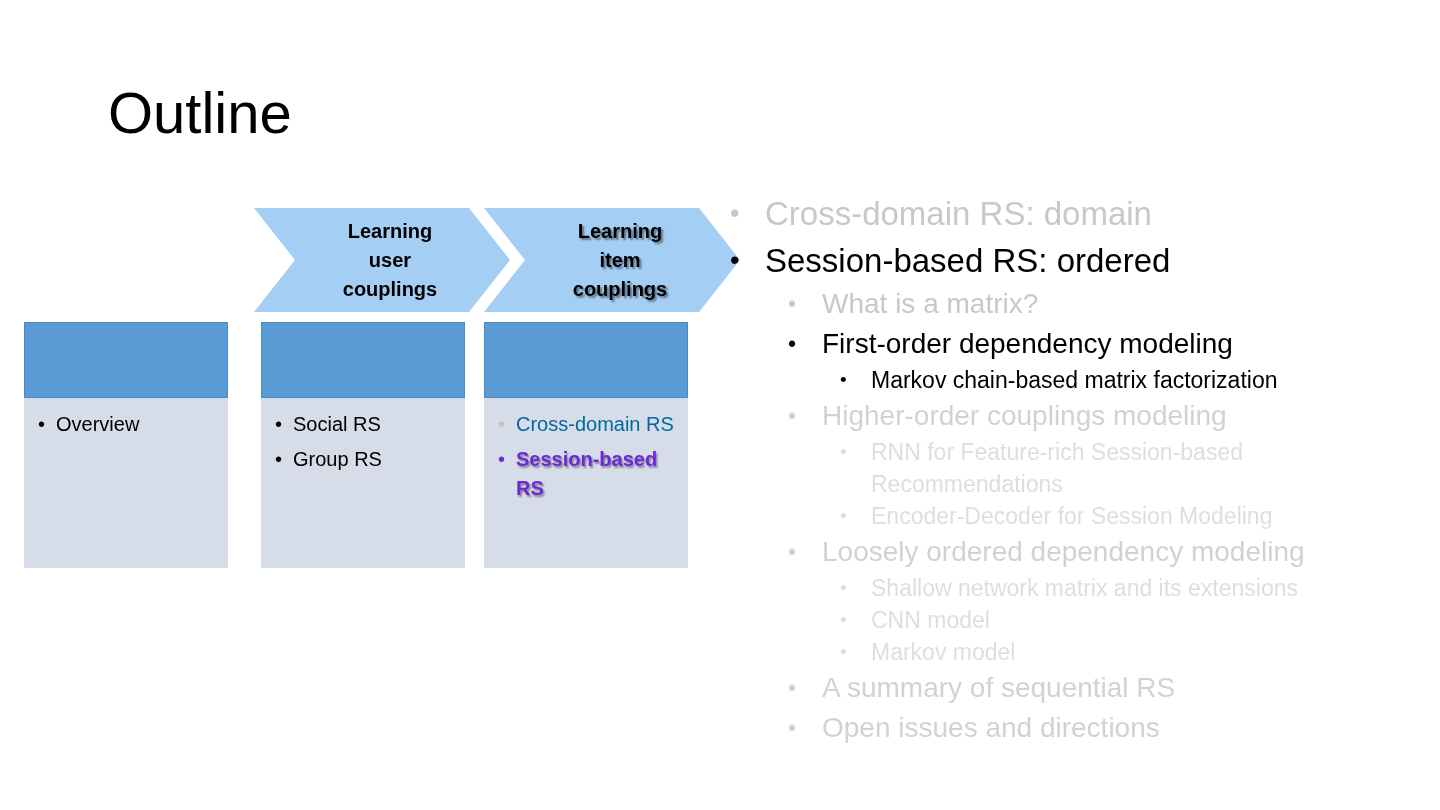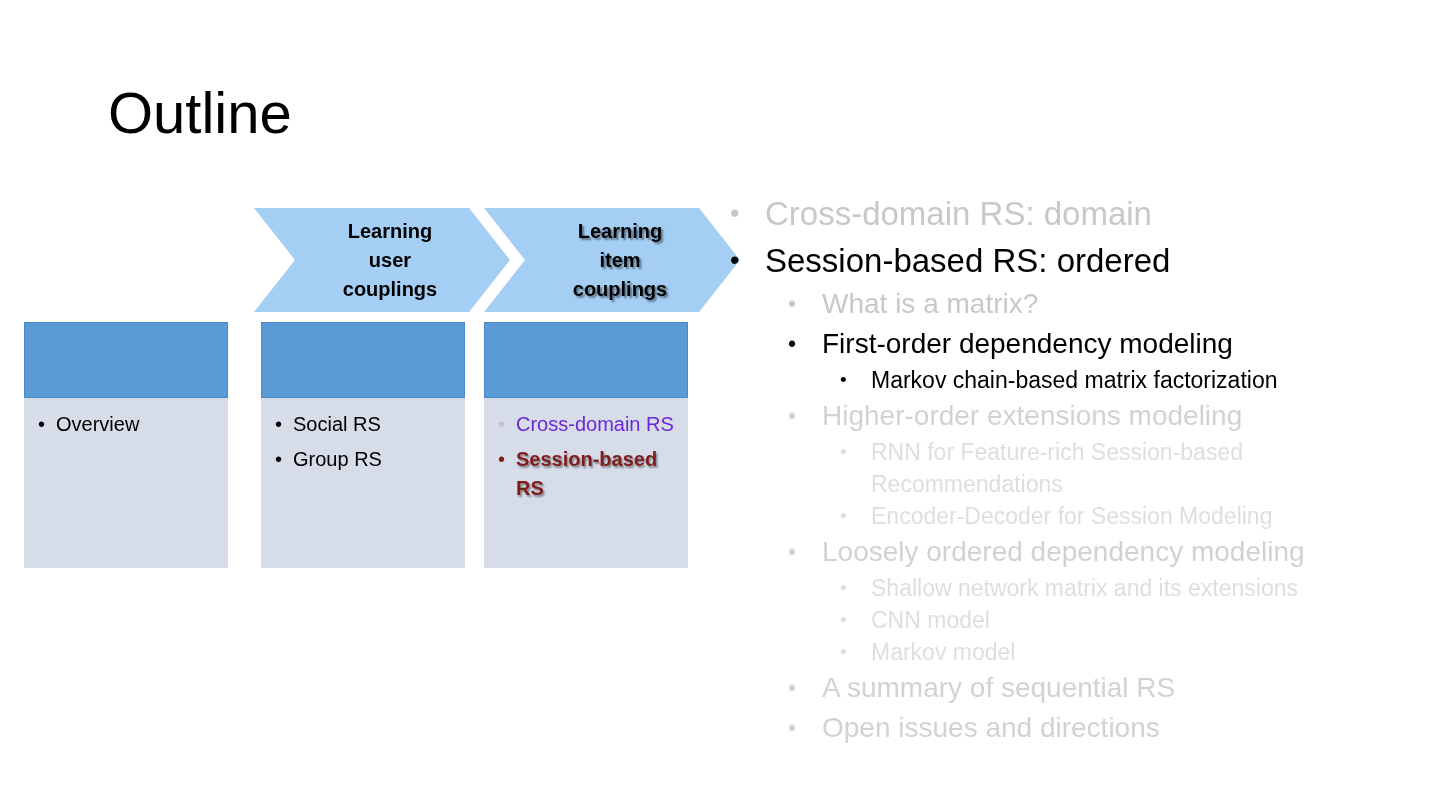--- a/index.html
+++ b/index.html
@@ -97,25 +97,25 @@
     margin-bottom: 6px;
   }
   .col-item::before {
     content: "\2022";
     position: absolute;
     left: 4px;
     top: 0;
     font-size: 20px;
     line-height: 29px;
   }
-  .col-item.dim { color: #6d28d9; }
+  .col-item.dim { color: #0369a1; }
   .col-item.dim::before { color: #C2C2C2; }
   .col-item.strong {
     font-weight: bold;
-    color: #7f1d1d;
+    color: #6d28d9;
     text-shadow: 1.5px 1.5px 2px rgba(0,0,0,0.40);
   }
   .col-item.strong::before {
     font-weight: normal;
     text-shadow: none;
   }
 
   
   #outline-list {
     position: absolute;
@@ -223,21 +223,21 @@
     <div class="ol-item lvl2 active">
       <span class="ol-bullet">•</span>
       <span class="ol-text">First-order dependency modeling</span>
     </div>
     <div class="ol-item lvl3 active">
       <span class="ol-bullet">•</span>
       <span class="ol-text">Markov chain-based matrix factorization</span>
     </div>
     <div class="ol-item lvl2 dim2">
       <span class="ol-bullet">•</span>
-      <span class="ol-text">Higher-order extensions modeling</span>
+      <span class="ol-text">Higher-order couplings modeling</span>
     </div>
     <div class="ol-item lvl3 dim3 wrap">
       <span class="ol-bullet">•</span>
       <span class="ol-text">RNN for Feature-rich Session-based
 Recommendations</span>
     </div>
     <div class="ol-item lvl3 dim3">
       <span class="ol-bullet">•</span>
       <span class="ol-text">Encoder-Decoder for Session Modeling</span>
     </div>

